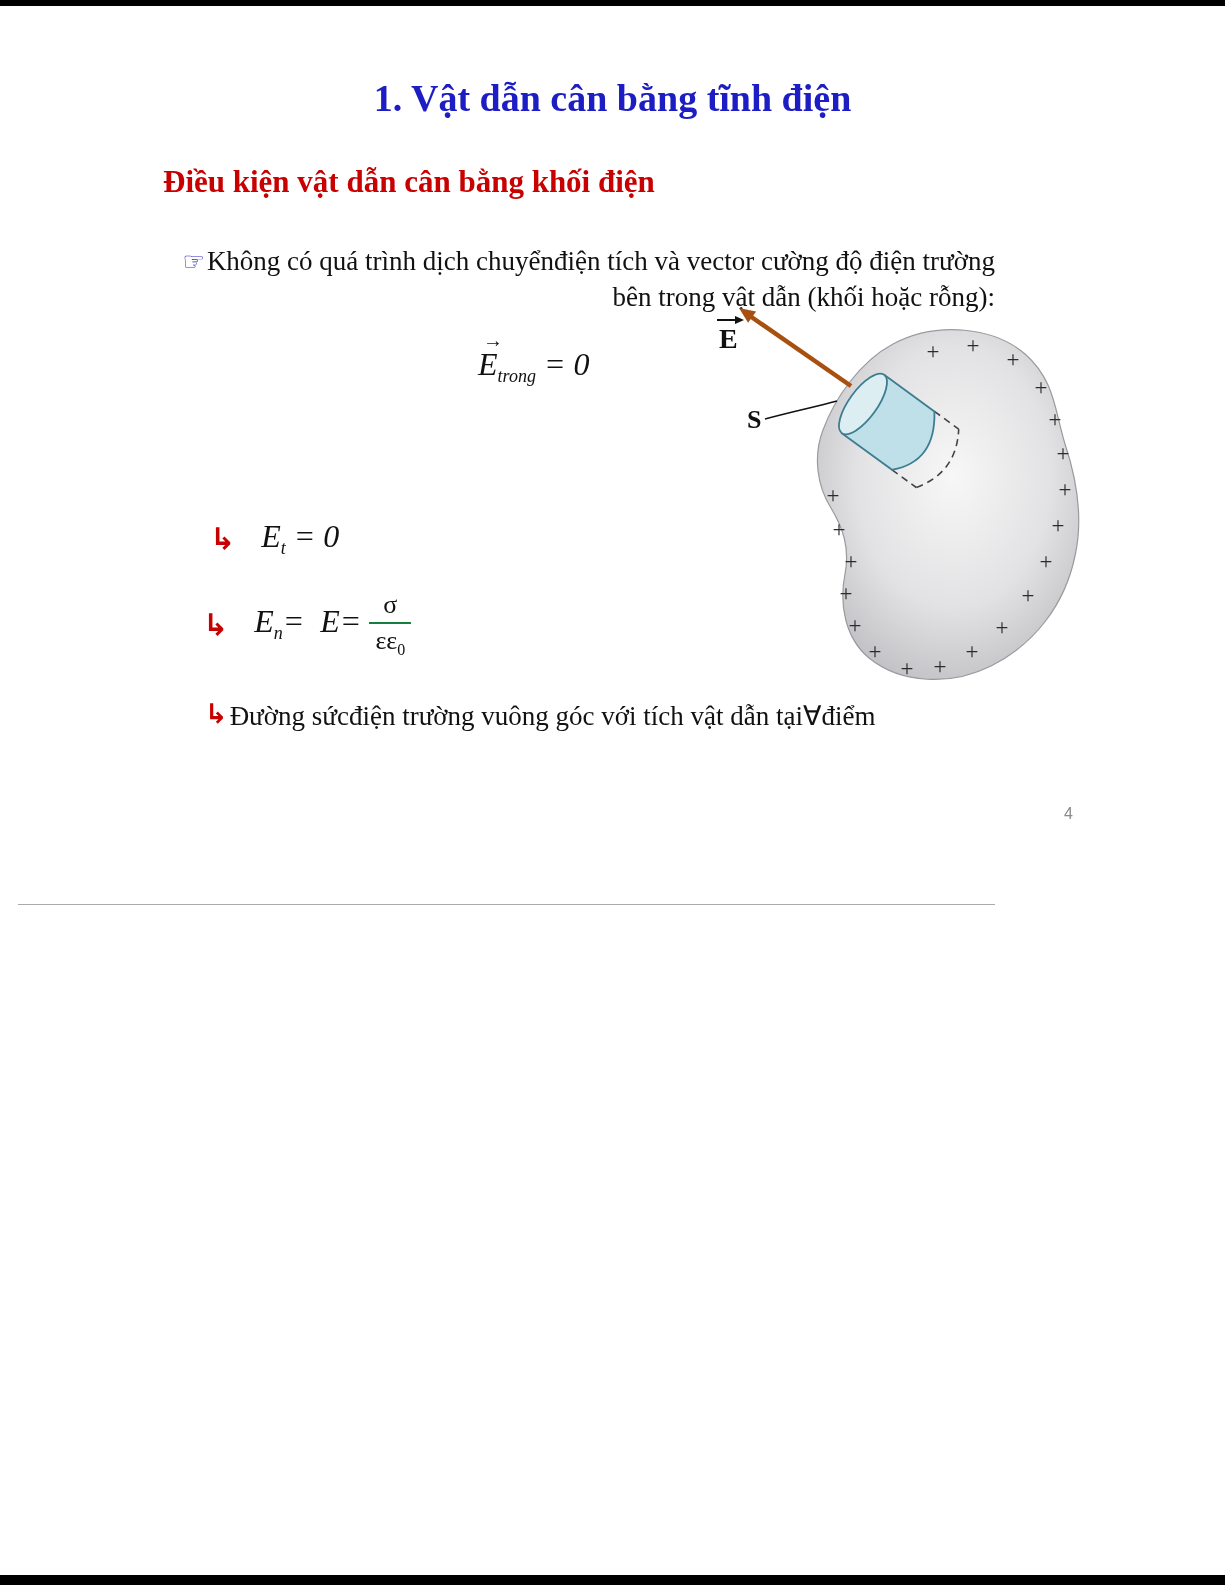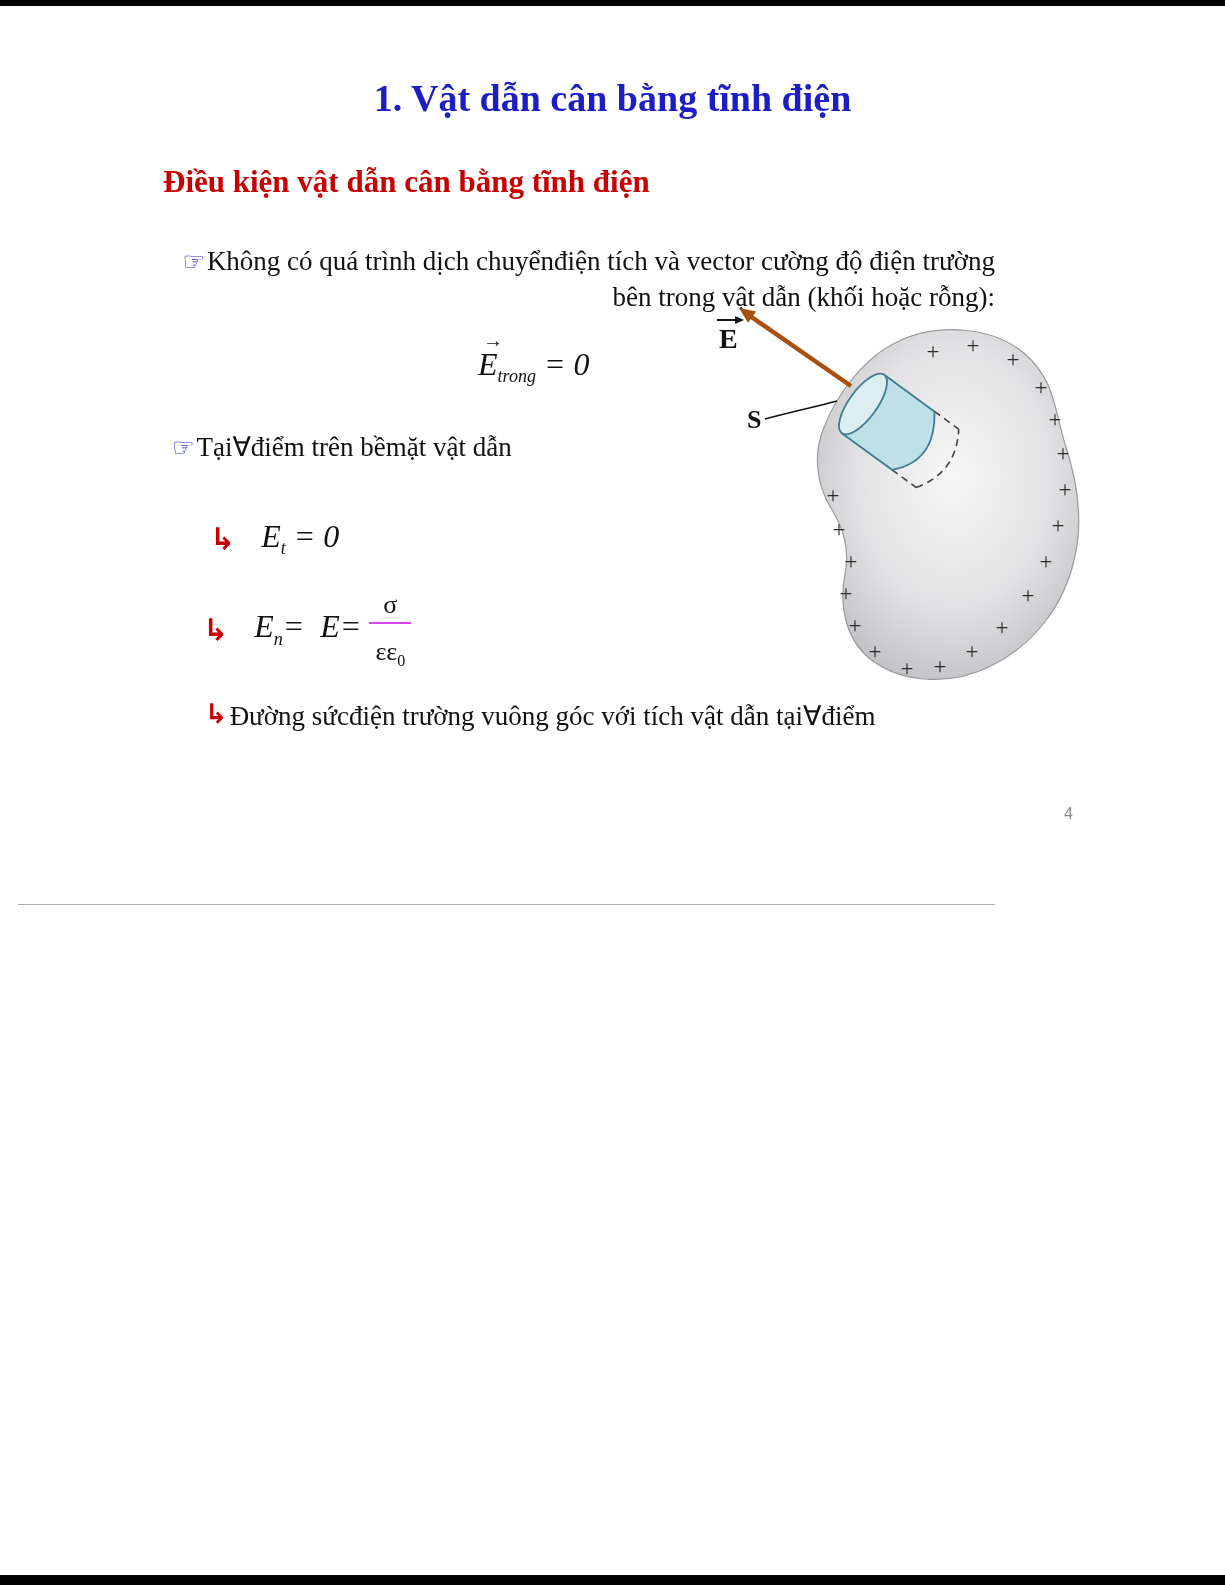--- a/index.html
+++ b/index.html
@@ -25,47 +25,46 @@
   .f1{position:absolute;top:346px;left:478px;}
   .vecwrap{position:relative;display:inline-block;}
   .vec{position:absolute;top:-17px;left:5px;font-size:20px;font-style:normal;}
   .subrow{position:absolute;display:flex;align-items:center;}
   .sub1{top:518px;left:210px;}
   .sub2{top:590px;left:203px;}
   .sub3{top:700px;left:205px;font-size:27px;align-items:flex-start;}
   .frac{display:inline-block;vertical-align:middle;text-align:center;
         font-style:normal;margin-left:8px;}
   .frac .num{display:block;font-size:26px;padding:0 10px 2px 10px;}
-  .frac .den{display:block;font-size:26px;border-top:2px solid #d946ef;padding:13px 6px 0 6px;}
+  .frac .den{display:block;font-size:26px;border-top:2px solid #15803d;padding:2px 6px 0 6px;}
   .frac .den sub{font-size:16px;}
   .pagenum{position:absolute;top:805px;left:1064px;font-family:"Liberation Sans", sans-serif;
            font-size:16px;color:#8a8a8a;}
   .divider{position:absolute;top:904px;left:18px;width:977px;border-top:1px solid #aaa;}
   .figure{position:absolute;top:292px;left:703px;width:412px;height:402px;}
   svg text.plus{font-family:"Liberation Serif", serif;font-size:23px;fill:#2b2b2b;}
   svg text.figlabel{font-family:"Liberation Serif", serif;font-weight:bold;fill:#111;}
 </style>
 </head>
 <body>
 
 <div class="page">
   <div class="bar bar-top"></div>
 
   <h1 class="title">1. Vật dẫn cân bằng tĩnh điện</h1>
 
-  <h2 class="heading">Điều kiện vật dẫn cân bằng tĩnh điện</h2>
+  <h2 class="heading">Điều kiện vật dẫn cân bằng khối điện</h2>
 
   <div class="para para1"><span class="ptr-icon">☞</span><span>Không có quá trình dịch chuyểnđiện tích và vector cường độ  điện trường bên trong vật dẫn (khối hoặc rỗng):</span></div>
 
   <div class="formula f1">
     <span class="vecwrap"><span class="vec">→</span><span>E</span></span><sub>trong</sub>
     <span>= 0</span>
   </div>
 
-  <div class="para bullet2"><span class="ptr-icon">☞</span><span>Tại∀điểm trên bềmặt vật dẫn</span></div>
 
   <div class="subrow sub1">
     <span class="red-icon">↳</span>
     <span class="formula"><span>E</span><sub>t</sub> <span>= 0</span></span>
   </div>
 
   <div class="subrow sub2">
     <span class="red-icon">↳</span>
     <span class="formula"><span>E</span><sub>n</sub><span>=</span>&nbsp;&nbsp;<span>E</span><span>=</span><span class="frac"><span class="num">σ</span><span class="den"><span>εε</span><sub>0</sub></span></span></span>
   </div>

